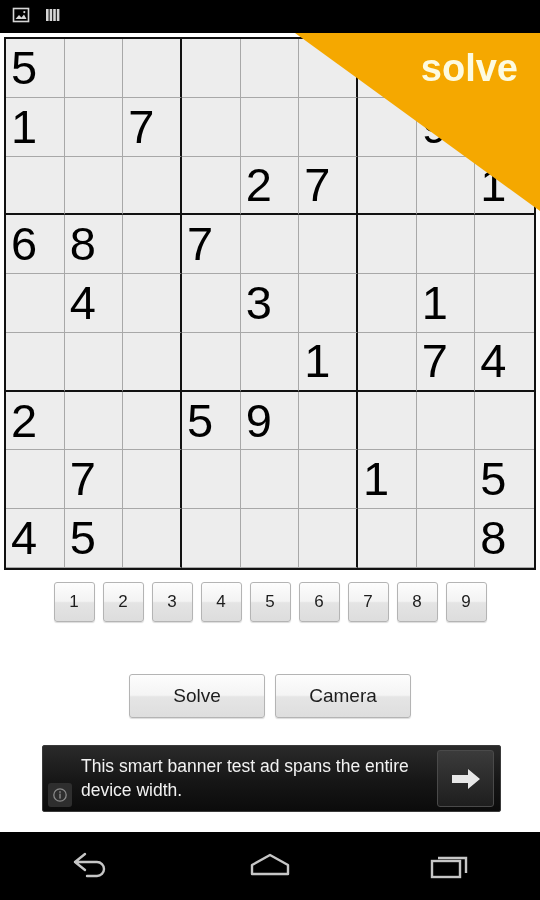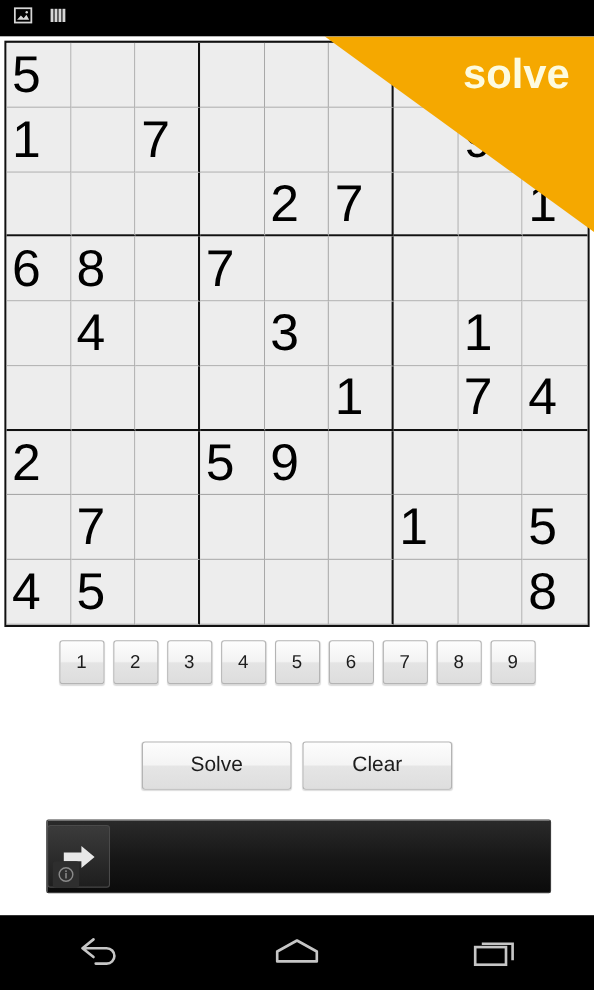--- a/index.html
+++ b/index.html
@@ -492,24 +492,25 @@
       <div class="num-btn">4</div>
       <div class="num-btn">5</div>
       <div class="num-btn">6</div>
       <div class="num-btn">7</div>
       <div class="num-btn">8</div>
       <div class="num-btn">9</div>
     </div>
 
   <div id="action-row">
     <div class="act-btn">Solve</div>
-    <div class="act-btn">Clear</div>
+    <div class="act-btn">Camera</div>
   </div>
 
   <div id="ad-banner">
+    <div id="ad-text">This smart banner test ad spans the entire device width.</div>
     <div id="ad-info-icon">
       <svg width="16" height="16" viewBox="0 0 16 16">
         <circle cx="8" cy="8" r="6.2" fill="none" stroke="#8a8a8a" stroke-width="1.3"></circle>
         <rect x="7.3" y="6.6" width="1.4" height="5" fill="#8a8a8a"></rect>
         <rect x="7.3" y="4.2" width="1.4" height="1.6" fill="#8a8a8a"></rect>
       </svg>
     </div>
     <div id="ad-arrow-btn">
       <svg width="32" height="28" viewBox="0 0 32 28">
         <path d="M2 10 H18 V4 L30 14 L18 24 V18 H2 Z" fill="#e8e8e8"></path>

